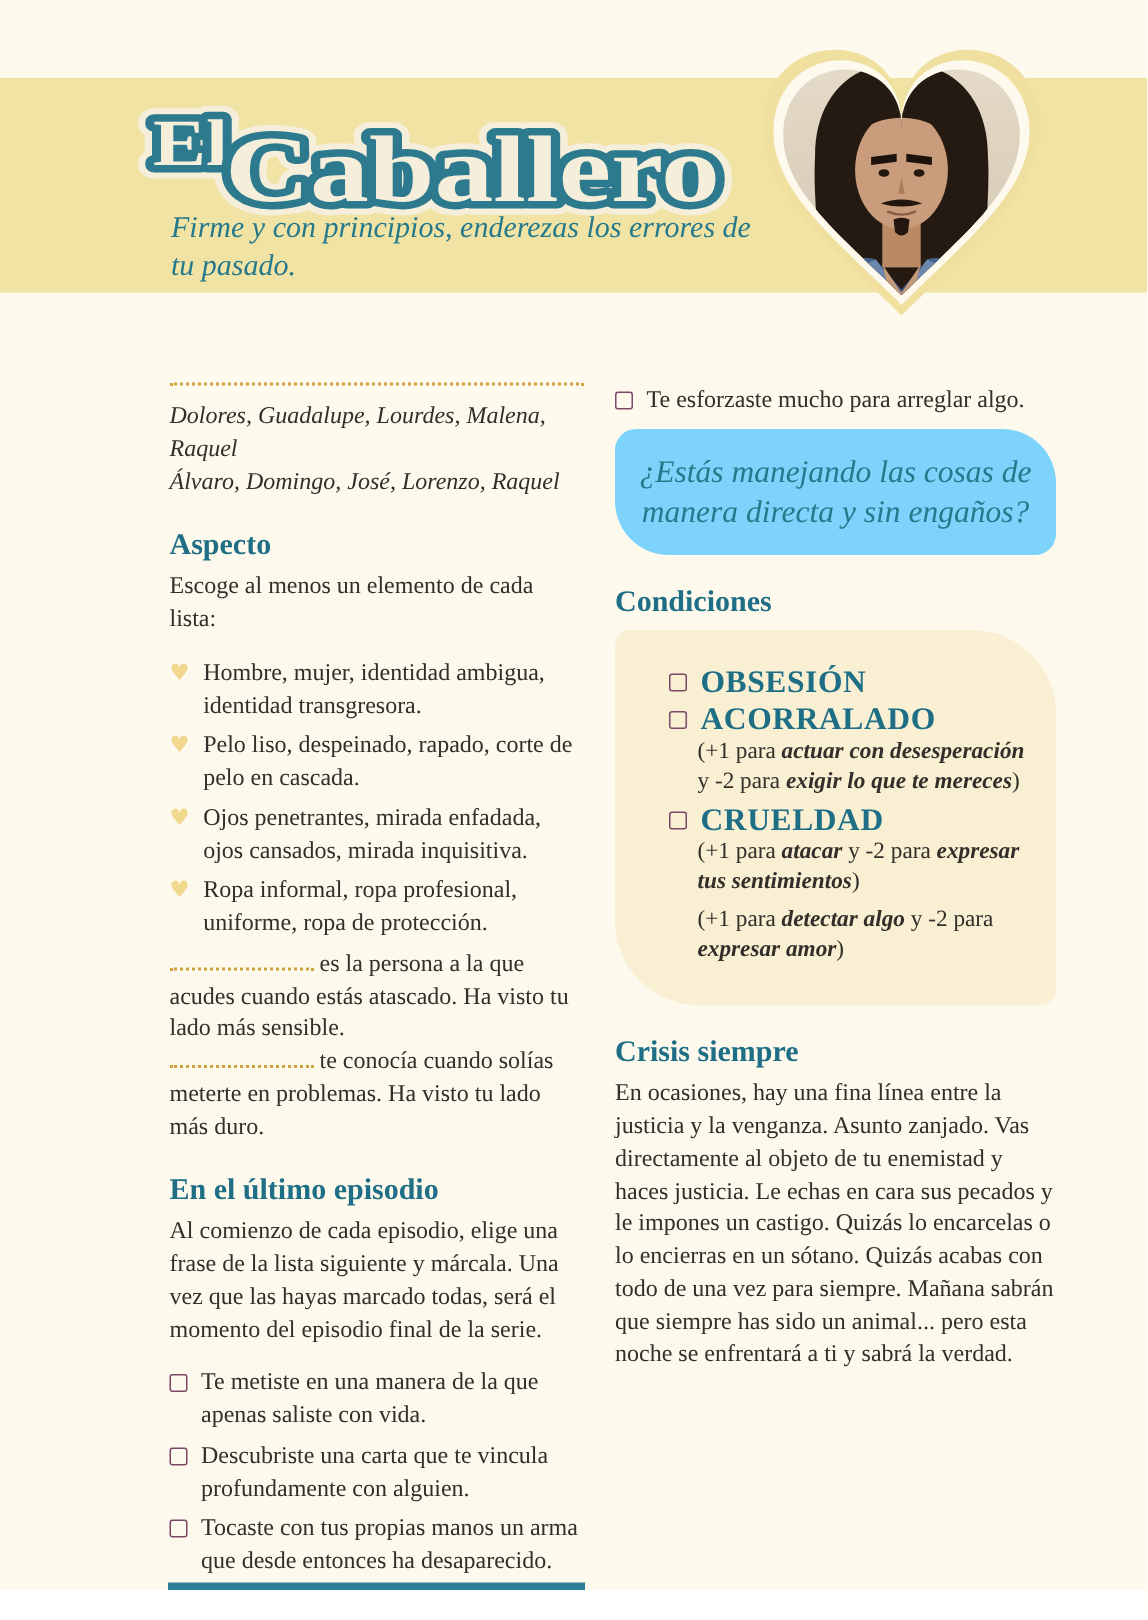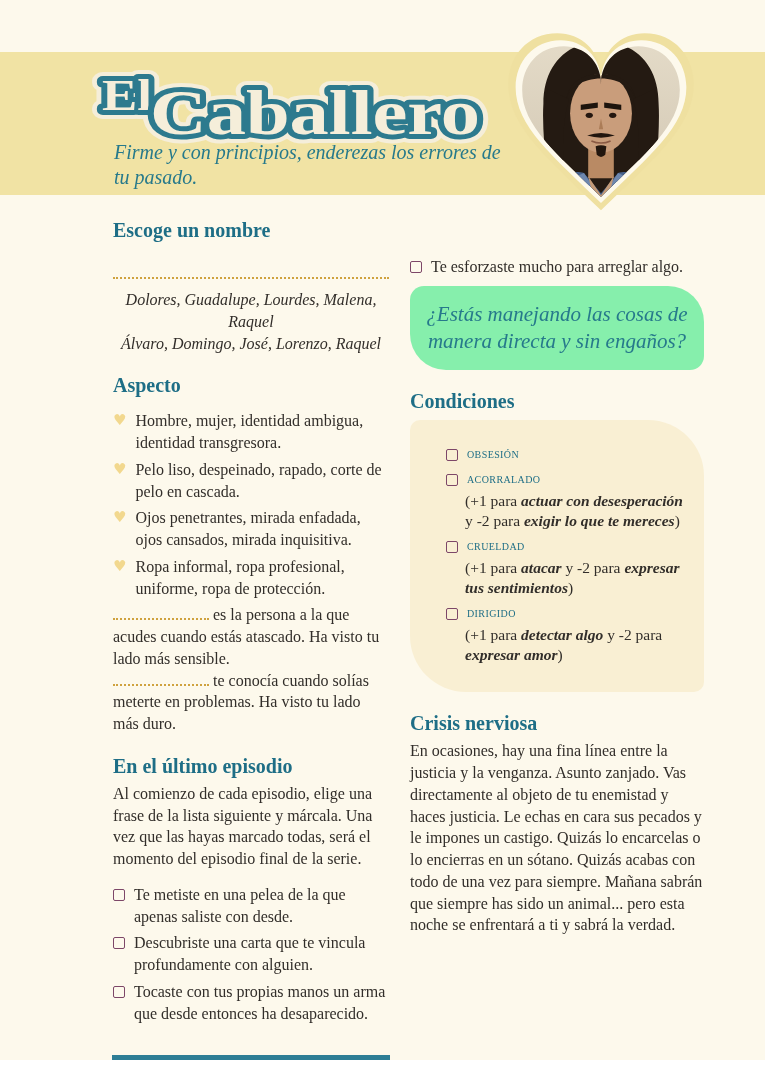--- a/index.html
+++ b/index.html
@@ -17,42 +17,42 @@
   .heart-svg{position:absolute;left:494px;top:14px;}
 
   .col{position:absolute;top:219px;font-size:16px;line-height:1.36;color:#322e2a;}
   .col-left{left:113px;width:276px;}
   .col-right{left:410px;width:294px;}
 
   h2{font-size:20px;font-weight:bold;color:#1e6e86;margin:20px 0 6px;line-height:1.1;}
   h2.first{margin-top:0;}
 
   .dotline{height:10px;border-bottom:2px dotted #cfa23e;margin:26px 0 10px;}
-  .names{font-style:italic;margin:0;text-align:center;}
+  .names{font-style:italic;margin:0;}
   .intro{margin:0;}
 
   ul{list-style:none;margin:14px 0 0;padding:0;}
   li{display:flex;gap:9px;margin-bottom:5px;align-items:flex-start;}
   .hb{flex:0 0 auto;color:#f2d88e;font-size:15px;line-height:21px;font-family:"DejaVu Sans",sans-serif;}
   .cb{flex:0 0 auto;width:10px;height:10px;border:1.6px solid #7d4768;border-radius:2px;margin-top:5px;}
   .txt{flex:1;}
 
   .rel{margin:0;}
   .blank{display:inline-block;width:96px;height:11px;border-bottom:2px dotted #cfa23e;}
 
   ul.cont{margin-top:37px;}
 
-  .qbox{background:#86efac;border-radius:14px 36px 14px 36px;padding:15px 10px;margin-top:8px;
+  .qbox{background:#7dd3fc;border-radius:14px 36px 14px 36px;padding:15px 10px;margin-top:8px;
         text-align:center;font-style:italic;font-size:21px;line-height:1.28;color:#26798b;}
 
   .cbox{background:#f9efd3;border-radius:10px 56px 10px 56px;padding:24px 14px 22px 36px;margin-top:8px;}
   .cbox ul{margin:0;}
   .cbox li{display:block;margin-bottom:4px;}
   .cond-head{display:flex;gap:9px;align-items:flex-start;}
-  .cond-name{font-weight:normal;color:#1e6e86;font-size:10px;letter-spacing:.4px;line-height:21px;}
+  .cond-name{font-weight:bold;color:#1e6e86;font-size:21px;letter-spacing:.4px;line-height:21px;}
   .cond-detail{margin:1px 0 5px 19px;font-size:15.5px;line-height:1.3;}
   .emph{font-style:italic;font-weight:bold;}
 
   .crisis-body{margin:0;}
 
   .footer-bar{position:absolute;left:112px;bottom:0;width:278px;height:5px;background:#2e7e95;}
 </style>
 </head>
 <body>
 
@@ -108,25 +108,25 @@
       <ellipse cx="89" cy="95" rx="3.4" ry="2.4" fill="#241710"></ellipse>
       <ellipse cx="111" cy="95" rx="3.4" ry="2.4" fill="#241710"></ellipse>
       <path d="M100,98 L102,108 L98,108 Z" fill="#ab7c57"></path>
       <path d="M87,114 Q100,109 113,114 Q100,118 87,114 Z" fill="#22160e"></path>
       <path d="M95,124 Q100,122 105,124 L104,132 Q100,136 96,132 Z" fill="#22160e"></path>
       <path d="M91,119 Q100,123 109,119" stroke="#8a5a44" stroke-width="1.5" fill="none"></path>
     </g>
   </svg>
 
   <div class="col col-left">
-    <h2 class="first">Escoge un nombre</h2>
     <div class="dotline"></div>
     <p class="names"><span>Dolores, Guadalupe, Lourdes, Malena, Raquel</span><br><span>Álvaro, Domingo, José, Lorenzo, Raquel</span></p>
 
     <h2>Aspecto</h2>
+    <p class="intro">Escoge al menos un elemento de cada lista:</p>
     <ul>
         <li>
           <span class="hb">♥</span>
           <span class="txt">Hombre, mujer, identidad ambigua, identidad transgresora.</span>
         </li>
         <li>
           <span class="hb">♥</span>
           <span class="txt">Pelo liso, despeinado, rapado, corte de pelo en cascada.</span>
         </li>
         <li>
@@ -140,21 +140,21 @@
       </ul>
 
     <p class="rel"><span class="blank"></span> <span>es la persona a la que acudes cuando estás atascado. Ha visto tu lado más sensible.</span></p>
     <p class="rel"><span class="blank"></span> <span>te conocía cuando solías meterte en problemas. Ha visto tu lado más duro.</span></p>
 
     <h2>En el último episodio</h2>
     <p class="intro">Al comienzo de cada episodio, elige una frase de la lista siguiente y márcala. Una vez que las hayas marcado todas, será el momento del episodio final de la serie.</p>
     <ul>
         <li>
           <span class="cb"></span>
-          <span class="txt">Te metiste en una pelea de la que apenas saliste con desde.</span>
+          <span class="txt">Te metiste en una manera de la que apenas saliste con vida.</span>
         </li>
         <li>
           <span class="cb"></span>
           <span class="txt">Descubriste una carta que te vincula profundamente con alguien.</span>
         </li>
         <li>
           <span class="cb"></span>
           <span class="txt">Tocaste con tus propias manos un arma que desde entonces ha desaparecido.</span>
         </li>
       </ul>
@@ -187,27 +187,23 @@
             <div class="cond-detail"><span>(+1 para </span><span class="emph">actuar con desesperación</span><span> y -2 para </span><span class="emph">exigir lo que te mereces</span><span>)</span></div>
           </li>
           <li>
             <div class="cond-head">
               <span class="cb"></span>
               <span class="cond-name">CRUELDAD</span>
             </div>
             <div class="cond-detail"><span>(+1 para </span><span class="emph">atacar</span><span> y -2 para </span><span class="emph">expresar tus sentimientos</span><span>)</span></div>
           </li>
           <li>
-            <div class="cond-head">
-              <span class="cb"></span>
-              <span class="cond-name">DIRIGIDO</span>
-            </div>
             <div class="cond-detail"><span>(+1 para </span><span class="emph">detectar algo</span><span> y -2 para </span><span class="emph">expresar amor</span><span>)</span></div>
           </li>
         </ul>
     </div>
 
-    <h2>Crisis nerviosa</h2>
+    <h2>Crisis siempre</h2>
     <p class="crisis-body">En ocasiones, hay una fina línea entre la justicia y la venganza. Asunto zanjado. Vas directamente al objeto de tu enemistad y haces justicia. Le echas en cara sus pecados y le impones un castigo. Quizás lo encarcelas o lo encierras en un sótano. Quizás acabas con todo de una vez para siempre. Mañana sabrán que siempre has sido un animal... pero esta noche se enfrentará a ti y sabrá la verdad.</p>
   </div>
 
   <div class="footer-bar"></div>
 </div>
 
 </body></html>

